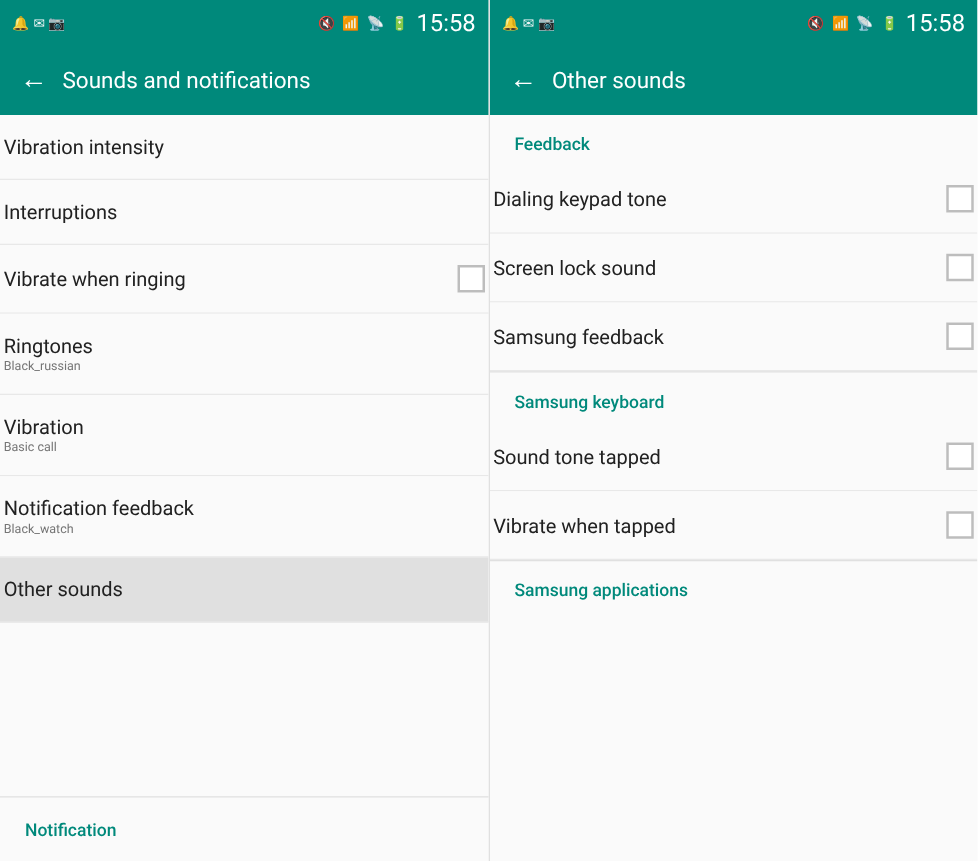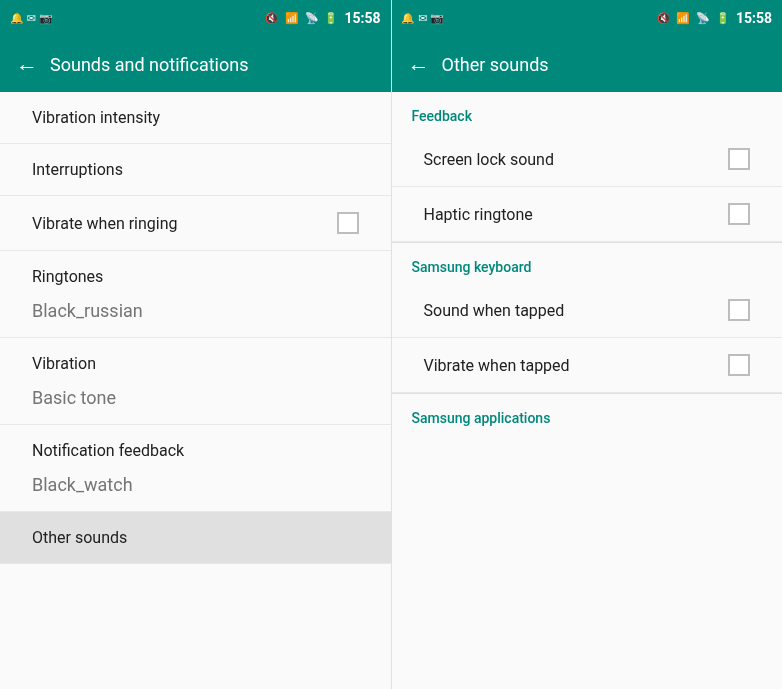--- a/index.html
+++ b/index.html
@@ -17,22 +17,22 @@
       height: 36px;
       background: #00897b;
       display: flex;
       align-items: center;
       justify-content: space-between;
       padding: 0 10px;
       color: white;
       font-size: 13px;
     }
     .status-time {
-      font-size: 14px;
-      font-weight: 700;
+      font-size: 19px;
+      font-weight: 400;
     }
 
     
     .panel {
       flex: 1;
       display: flex;
       flex-direction: column;
       background: #fafafa;
     }
 
@@ -58,36 +58,36 @@
     }
 
     
     .left-content {
       flex: 1;
       overflow-y: auto;
       background: #fafafa;
     }
 
     .menu-item {
-      padding: 16px 32px;
+      padding: 16px 3px;
       border-bottom: 1px solid #e8e8e8;
       background: #fafafa;
       cursor: pointer;
     }
     .menu-item.active {
       background: #e0e0e0;
     }
     .menu-item-title {
       font-size: 16px;
       color: #212121;
     }
     .menu-item-subtitle {
-      font-size: 18px;
+      font-size: 10px;
       color: #757575;
-      margin-top: 14px;
+      margin-top: 2px;
     }
 
     .menu-item-row {
       display: flex;
       align-items: center;
       justify-content: space-between;
     }
 
     
     .checkbox {
@@ -190,34 +190,37 @@
       <div class="checkbox"></div>
     </div>
 
     <div class="menu-item">
       <span class="menu-item-title">Ringtones</span>
       <div class="menu-item-subtitle">Black_russian</div>
     </div>
 
     <div class="menu-item">
       <span class="menu-item-title">Vibration</span>
-      <div class="menu-item-subtitle">Basic tone</div>
+      <div class="menu-item-subtitle">Basic call</div>
     </div>
 
     <div class="menu-item">
       <span class="menu-item-title">Notification feedback</span>
       <div class="menu-item-subtitle">Black_watch</div>
     </div>
 
     <div class="menu-item active">
       <span class="menu-item-title">Other sounds</span>
     </div>
 
   </div>
 
+  <div class="bottom-nav">
+    <span class="bottom-nav-label">Notification</span>
+  </div>
 </div>
 
 <div class="right-panel">
 
   <div class="status-bar">
     <div class="sb-left-icons">
       <span class="sb-icon">🔔</span>
       <span class="sb-icon">✉</span>
       <span class="sb-icon">📷</span>
     </div>
@@ -232,38 +235,42 @@
 
   <div class="header">
     <span class="header-back">←</span>
     <span class="header-title">Other sounds</span>
   </div>
 
   <div class="right-content">
 
     <div class="section-label">Feedback</div>
 
+    <div class="menu-item menu-item-row">
+      <span class="menu-item-title">Dialing keypad tone</span>
+      <div class="checkbox"></div>
+    </div>
 
     <div class="menu-item menu-item-row">
       <span class="menu-item-title">Screen lock sound</span>
       <div class="checkbox"></div>
     </div>
 
 
     <div class="menu-item menu-item-row">
-      <span class="menu-item-title">Haptic ringtone</span>
+      <span class="menu-item-title">Samsung feedback</span>
       <div class="checkbox"></div>
     </div>
 
     <div class="divider"></div>
 
     <div class="section-label">Samsung keyboard</div>
 
     <div class="menu-item menu-item-row">
-      <span class="menu-item-title">Sound when tapped</span>
+      <span class="menu-item-title">Sound tone tapped</span>
       <div class="checkbox"></div>
     </div>
 
     <div class="menu-item menu-item-row">
       <span class="menu-item-title">Vibrate when tapped</span>
       <div class="checkbox"></div>
     </div>
 
     <div class="divider"></div>
 

